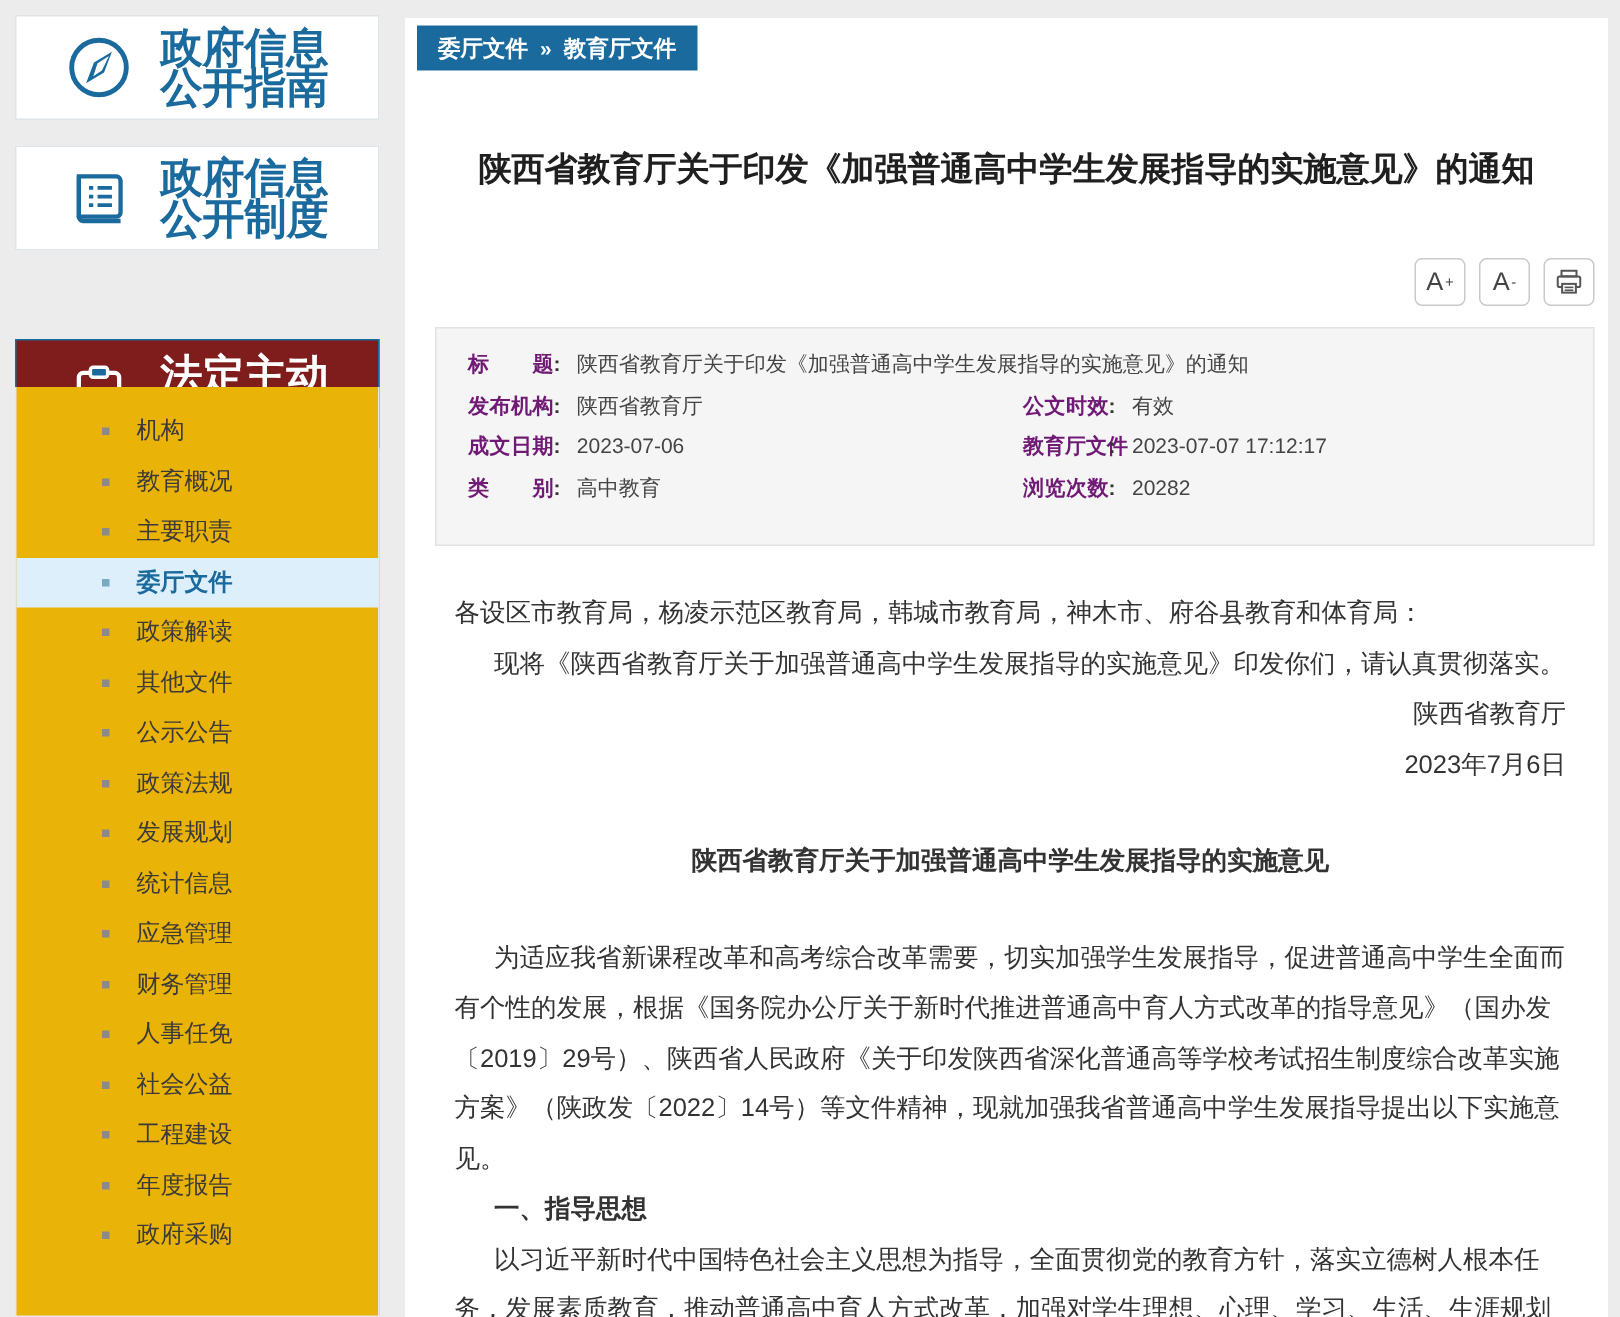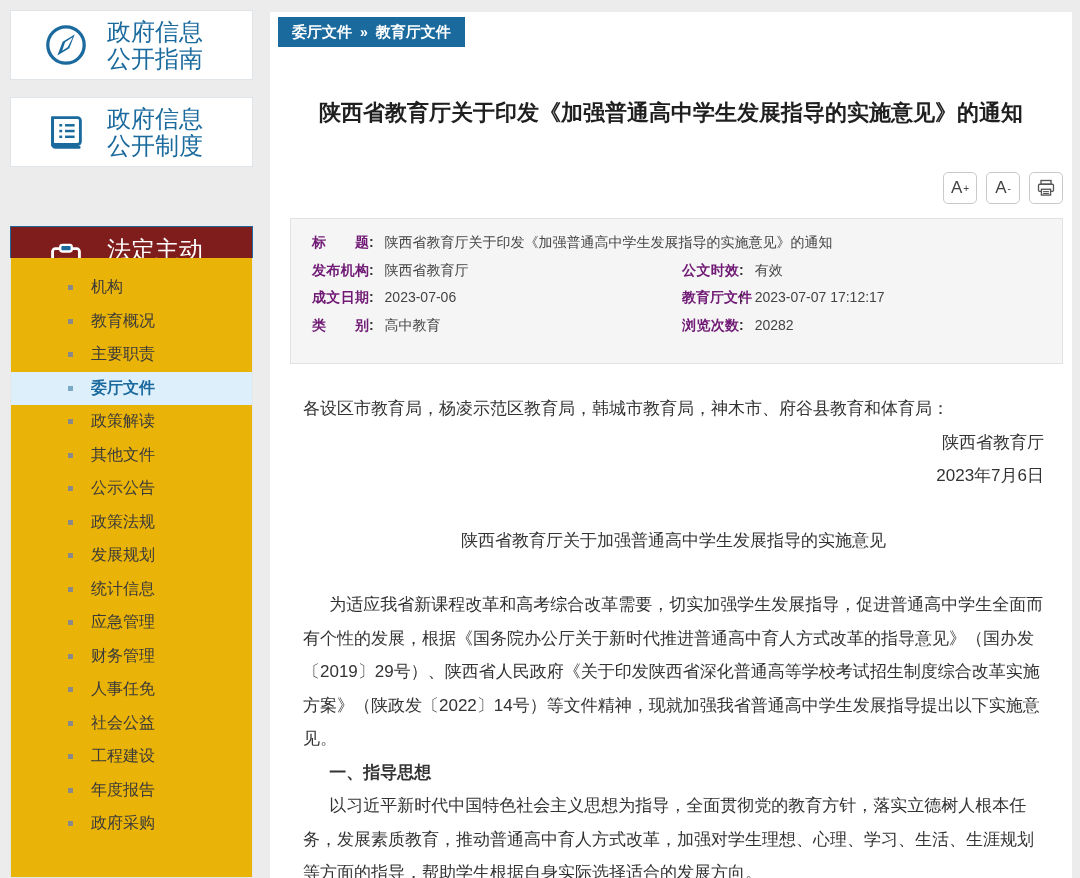--- a/index.html
+++ b/index.html
@@ -11,21 +11,21 @@
     color:#333;
     overflow:hidden;
   }
   
   .sb-block {
     position:absolute; left:10px; width:243px; height:70px;
     background:#fff; border:1px solid #dfe4e8;
     display:flex; align-items:center; cursor:pointer;
   }
   .sb-block .blk-icon { width:46px; height:46px; margin:0 18px 0 32px; flex:0 0 auto; }
-  .sb-block .blk-text { font-size:24px; line-height:27px; color:#1a6a9e; font-weight:400; }
+  .sb-block .blk-text { font-size:28px; line-height:27px; color:#1a6a9e; font-weight:700; }
   #sb-block-1 { top:10px; }
   #sb-block-2 { top:97px; }
   #sb-block-3 { top:185px; height:73px; background:#7f1d1d; border-color:#1a6a9e;margin-top:41px; }
   #sb-block-3 .blk-text { color:#fff; }
   .plus-hint {
     position:absolute; right:14px; top:22px;
     color:rgba(255,255,255,0.22); font-size:26px; font-weight:400;
   }
   .sb-menu {
     position:absolute; left:10px; top:258px; width:243px; height:620px;
@@ -83,21 +83,21 @@
   .meta-colon { font-weight:bold; }
   .meta-value { margin-left:7px; color:#444; }
   
   .article-body {
     position:absolute; left:33px; top:380px; width:741px;
     font-size:17px; line-height:33.5px; color:#333;
   }
   .p-indent { text-indent:1.55em; }
   .p-right { text-align:right; }
   .doc-subtitle {
-    text-align:center; font-weight:normal; margin:31px 0 31px 0; font-size:17px;
+    text-align:center; font-weight:bold; margin:31px 0 31px 0; font-size:17px;
   }
   .sec-head { font-weight:bold; text-indent:1.55em; }
   svg { display:block; }
 </style>
 </head>
 <body>
 
 <div class="sb-block" id="sb-block-1">
   <span class="blk-icon">
     <svg viewBox="0 0 48 48" width="46" height="46">
@@ -285,20 +285,21 @@
       </div>
       <div class="meta-cell">
         <span class="meta-label">浏览次数</span><span class="meta-colon">:</span>
         <span class="meta-value">20282</span>
       </div>
     </div>
   </section>
 
   <article class="article-body">
     <p>各设区市教育局，杨凌示范区教育局，韩城市教育局，神木市、府谷县教育和体育局：</p>
+    <p class="p-indent">现将《陕西省教育厅关于加强普通高中学生发展指导的实施意见》印发你们，请认真贯彻落实。</p>
     <p class="p-right">陕西省教育厅</p>
     <p class="p-right">2023年7月6日</p>
     <h2 class="doc-subtitle">陕西省教育厅关于加强普通高中学生发展指导的实施意见</h2>
     <p class="p-indent">为适应我省新课程改革和高考综合改革需要，切实加强学生发展指导，促进普通高中学生全面而有个性的发展，根据《国务院办公厅关于新时代推进普通高中育人方式改革的指导意见》（国办发〔2019〕29号）、陕西省人民政府《关于印发陕西省深化普通高等学校考试招生制度综合改革实施方案》（陕政发〔2022〕14号）等文件精神，现就加强我省普通高中学生发展指导提出以下实施意见。</p>
     <p class="sec-head">一、指导思想</p>
     <p class="p-indent">以习近平新时代中国特色社会主义思想为指导，全面贯彻党的教育方针，落实立德树人根本任务，发展素质教育，推动普通高中育人方式改革，加强对学生理想、心理、学习、生活、生涯规划等方面的指导，帮助学生根据自身实际选择适合的发展方向。</p>
   </article>
 
 </main>
 

